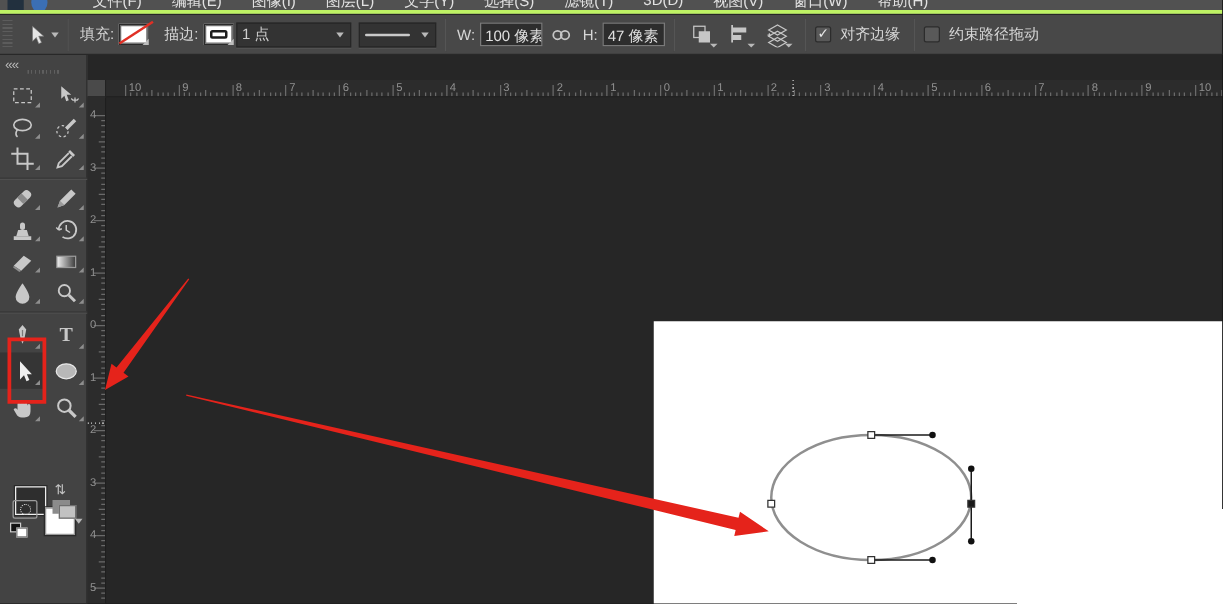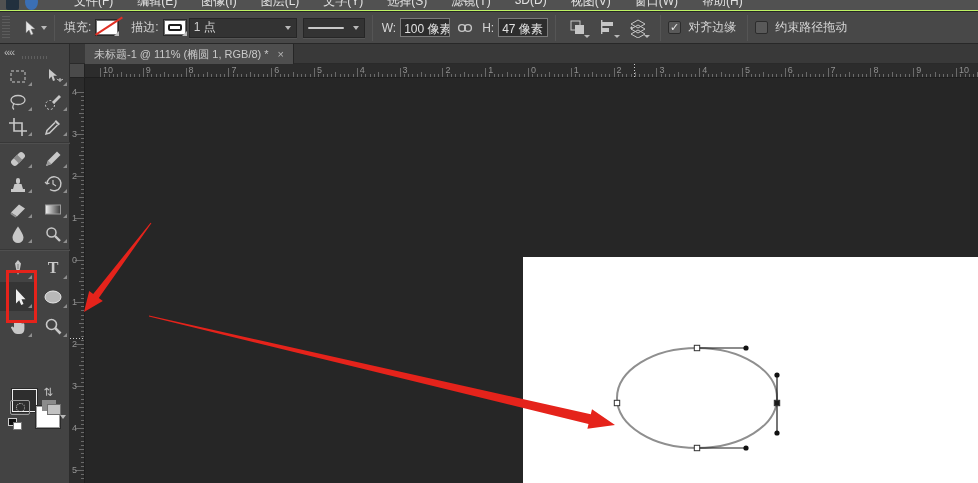--- a/index.html
+++ b/index.html
@@ -3,40 +3,40 @@
 <meta charset="utf-8">
 <style>
   * { margin:0; padding:0; box-sizing:border-box; }
   html,body { background:#111; }
   #stage {
     position:relative; width:978px; height:483px; overflow:hidden;
     font-family:"Liberation Sans","DejaVu Sans",sans-serif;
     background:#262626; color:#cfcfcf; font-size:12px;
   }
   
-  #menubar { position:absolute; left:0; top:0; width:978px; height:11px; background:#515151; overflow:hidden; border-bottom:1px solid #bef264; }
+  #menubar { position:absolute; left:0; top:0; width:978px; height:11px; background:#515151; overflow:hidden; border-bottom:3px solid #bef264; }
   #menubar-inner { position:absolute; left:0; top:-9px; display:flex; align-items:center; gap:0; }
   .appicon { width:13px; height:16px; margin-left:6px; border-radius:2px; }
   #menu-items { display:flex; margin-left:24px; }
   .menu-item { padding:2px 12px; color:#e2e2e2; font-size:12px; white-space:nowrap; }
   
   #optionsbar { position:absolute; left:0; top:12px; width:978px; height:32px; background:#484848; border-bottom:1px solid #282828; display:flex; align-items:center; }
   .grip { width:8px; height:24px; margin-left:2px;
     background:repeating-linear-gradient(to bottom,#5c5c5c 0 1px,transparent 1px 3px); }
   .osep { width:1px; height:26px; background:#3a3a3a; border-right:1px solid #555; margin:0 7px; }
   .opt-label { color:#d6d6d6; margin:0 4px 0 2px; white-space:nowrap; }
   .toolpreset { display:flex; align-items:center; margin-left:12px; }
   .caret { width:0; height:0; border-left:3px solid transparent; border-right:3px solid transparent; border-top:4px solid #b9b9b9; margin-left:4px; }
   .swatch { position:relative; width:24px; height:17px; border:1px solid #2a2a2a; background:#fff; box-shadow:0 0 0 1px #6e6e6e inset; }
   .swatch .nofill { position:absolute; left:-1px; top:14px; width:32px; height:2px; background:#e03025; transform:rotate(-33deg); transform-origin:0 0; }
   .swatch .strokebox { position:absolute; left:4px; top:4px; right:4px; bottom:4px; border:2px solid #1d1d1d; border-radius:2px; }
   .swcaret { position:absolute; right:-1px; bottom:-1px; width:0; height:0; border-left:5px solid transparent; border-bottom:5px solid #bdbdbd; }
   .combo { display:flex; align-items:center; justify-content:space-between; background:#333; border:1px solid #262626; box-shadow:0 1px 0 #555; height:20px; padding:0 4px; }
   .combo .cbtn { display:flex; align-items:center; justify-content:center; width:12px; height:100%; }
-  #strokewidth { width:108px; margin-left:2px; }
+  #strokewidth { width:92px; margin-left:2px; }
   #stroketype { width:62px; margin-left:6px; }
   .lineglyph { width:36px; height:2px; background:#c9c9c9; border-radius:1px; }
   .numfield { width:50px; height:19px; background:#2d2d2d; border:1px solid #7a7a7a; color:#e0e0e0; padding:2px 3px; overflow:hidden; white-space:nowrap; }
   .iconbtn { width:26px; height:24px; display:flex; align-items:center; justify-content:center; margin:0 2px; border-radius:2px; position:relative; }
   .iconbtn .caret { position:absolute; right:1px; bottom:2px; border-top-width:3px; }
   .checkbox { width:13px; height:13px; background:#595959; border:1px solid #2c2c2c; border-radius:2px; margin-right:5px; display:flex; align-items:center; justify-content:center; color:#e8e8e8; font-size:11px; line-height:11px; }
   .checkrow { display:flex; align-items:center; }
   
   #tabbar { position:absolute; left:70px; top:44px; width:908px; height:20px; background:#393939; border-bottom:1px solid #2a2a2a; }
   #doctab { position:absolute; left:15px; top:0; height:20px; background:#4e4e4e; color:#c9c9c9; font-size:11px; display:flex; align-items:center; padding:0 9px; border-right:1px solid #262626; }
@@ -187,26 +187,20 @@
       <span class="checkbox">✓</span>
       <span class="opt-label">对齐边缘</span>
     </div>
     <div class="osep"></div>
     <div class="checkrow">
       <span class="checkbox"></span>
       <span class="opt-label">约束路径拖动</span>
     </div>
   </div>
 
-  <div id="tabbar">
-    <div id="doctab">
-      <span>未标题-1 @ 111% (椭圆 1, RGB/8) *</span>
-      <span id="tab-close">×</span>
-    </div>
-  </div>
 
   <div id="toolpanel">
     <div id="tp-collapse">««</div>
     <div id="tp-grip"></div>
     <div id="tools">
         <div class="tool">
           <svg width="20" height="20" viewBox="0 0 20 20">
             <rect x="3" y="4" width="14" height="11" fill="none" stroke="#c8c8c8" stroke-dasharray="3,2"></rect>
           </svg>
           <span class="flyout"></span>

